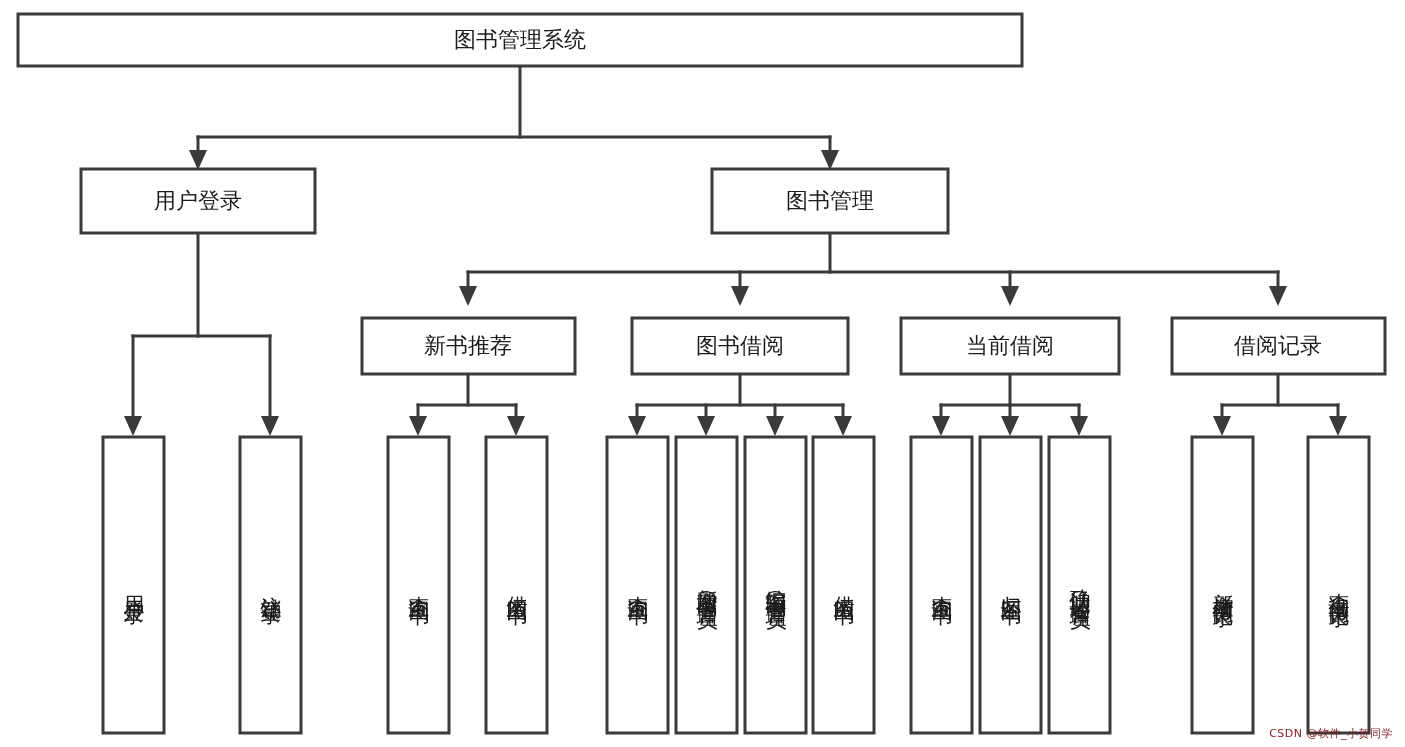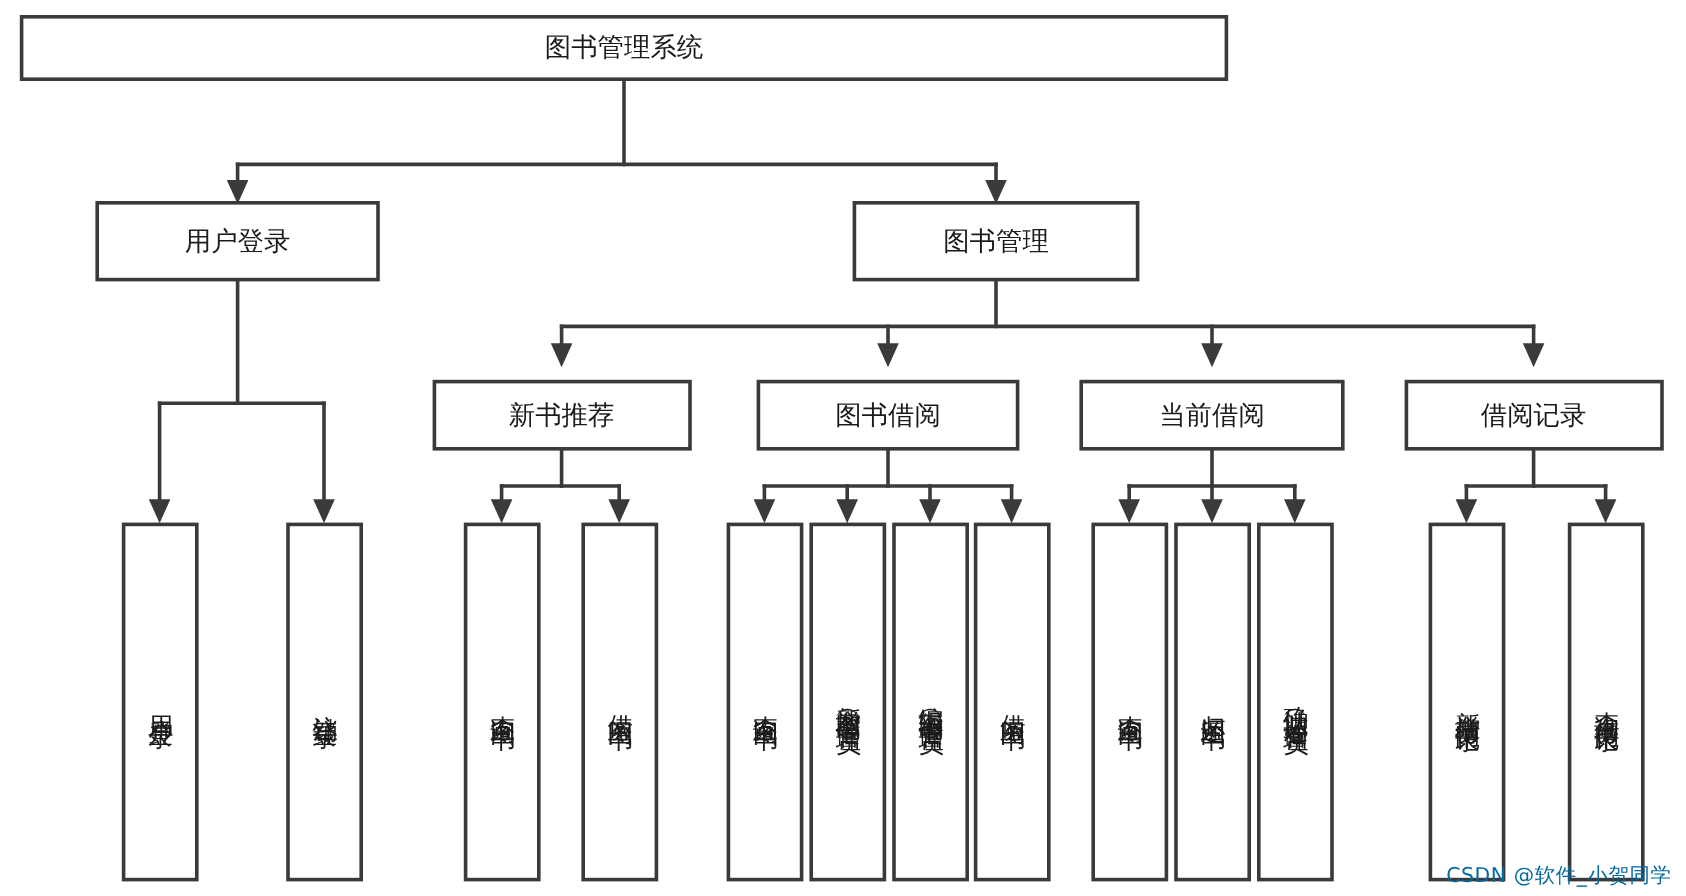--- a/index.html
+++ b/index.html
@@ -69,22 +69,22 @@
     letter-spacing: 3px;
     color: #1b1b1b;
     white-space: nowrap;
     text-align: center;
   }
   .watermark {
     position: absolute;
     right: 12px;
     bottom: 6px;
     font-family: "DejaVu Sans", "Liberation Sans", sans-serif;
-    font-size: 17px;
-    color: #0369a1;
+    font-size: 11px;
+    color: #7f1d1d;
     letter-spacing: 0.5px;
     user-select: none;
   }
 </style>
 </head>
 <body>
 
 <div id="diagram-root">
 
   <svg id="tree-svg" viewBox="0 0 1405 747">

